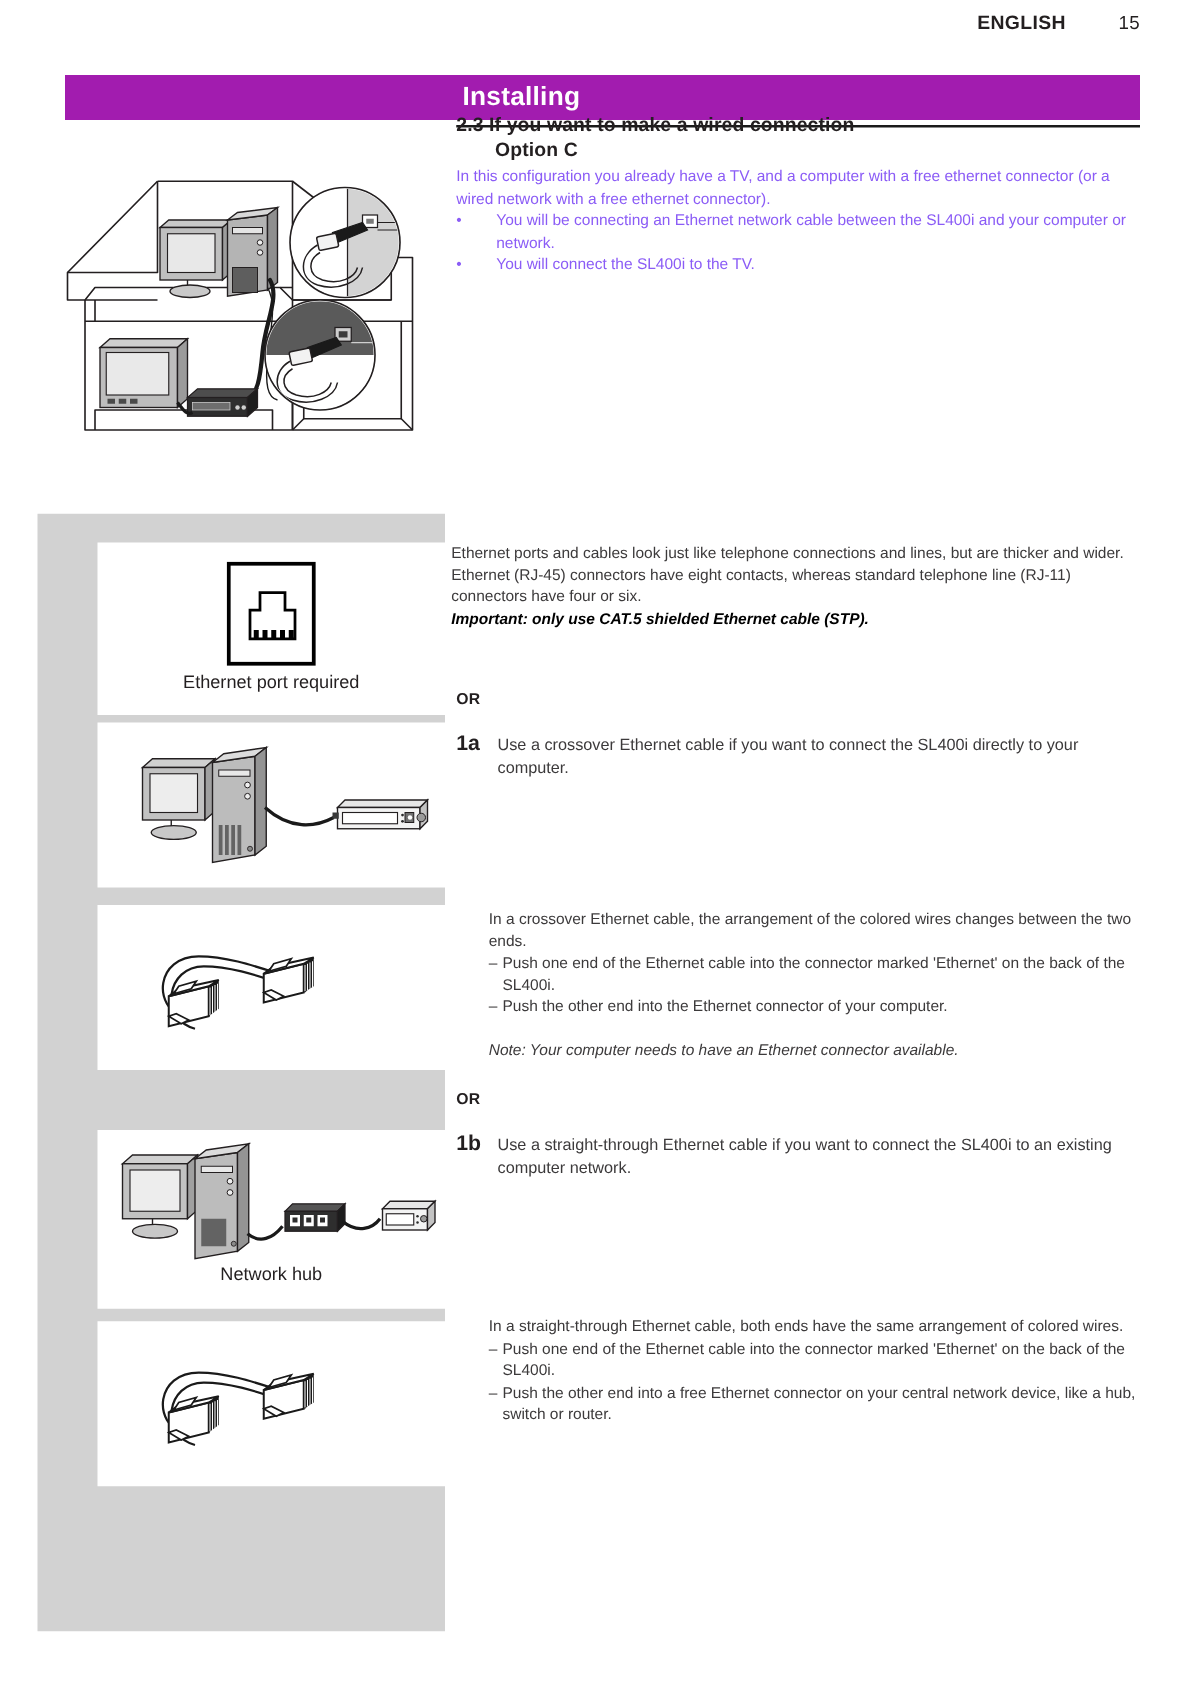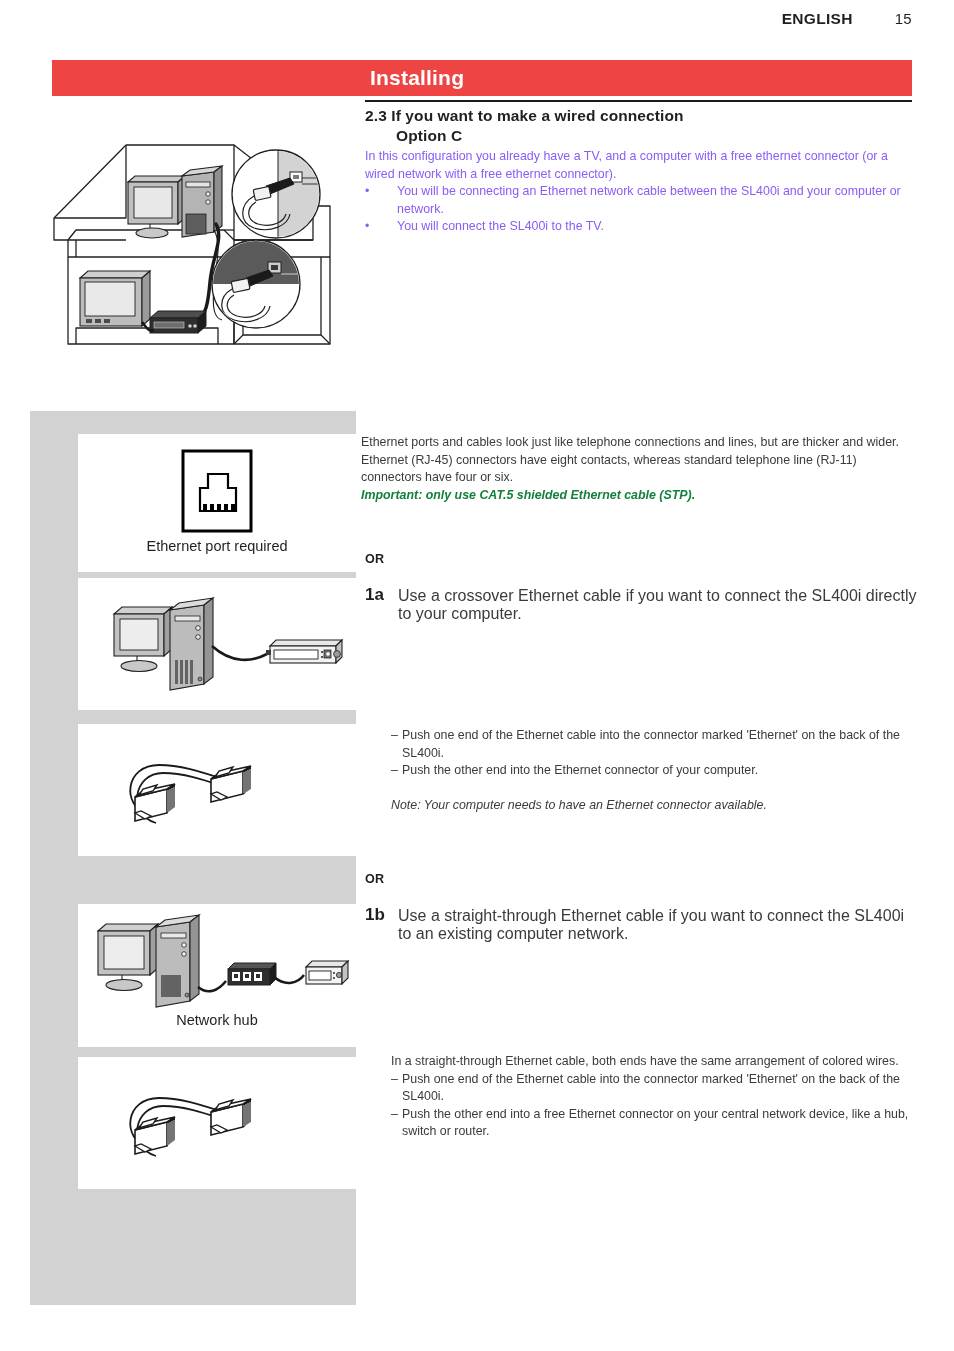--- a/index.html
+++ b/index.html
@@ -30,21 +30,21 @@
   .page-header .lang { margin-right: 42px; }
   .page-header .pagenum { font-weight: normal; font-size: 15px; }
 
   
   .title-bar {
     position: absolute;
     left: 52px;
     top: 60px;
     width: 860px;
     height: 36px;
-    background: #ef4444;
+    background: #a21caf;
   }
   .title-bar .title-text {
     position: absolute;
     left: 318px;
     top: 6px;
     color: #ffffff;
     font-size: 21px;
     font-weight: bold;
     letter-spacing: .2px;
   }
@@ -54,21 +54,21 @@
     top: 100px;
     width: 547px;
     height: 2px;
     background: #1a1a1a;
   }
 
   
   .col-right {
     position: absolute;
     left: 365px;
-    top: 106px;
+    top: 91px;
     width: 552px;
   }
   .sec-heading {
     font-size: 15.5px;
     font-weight: bold;
     line-height: 20px;
     margin: 0 0 2px 0;
     letter-spacing: .1px;
   }
   .sec-heading .sub { display: block; padding-left: 31px; }
@@ -85,34 +85,34 @@
   }
   .bullet-row .dot {
     width: 32px;
     flex: 0 0 32px;
     text-align: left;
   }
   .bullet-row .btext { flex: 1; }
 
   .txt-block { position: absolute; width: 552px; font-size: 12.4px; line-height: 17.6px; color: #3c3a3b; }
   .txt-block p { margin: 0; }
-  .bold-italic { font-weight: bold; font-style: italic; color: #15803d; }
+  .bold-italic { font-weight: bold; font-style: italic; color: #000000; }
   .or-label { font-size: 12.6px; font-weight: bold; color: #231f20; letter-spacing: .3px; }
 
   .step { position: absolute; width: 552px; display: flex; }
   .step .num {
     flex: 0 0 33px;
     font-size: 17px;
     font-weight: bold;
     color: #231f20;
     line-height: 19px;
   }
   .step .stext {
     flex: 1;
-    font-size: 16px;
+    font-size: 13px;
     line-height: 17.6px;
     color: #3c3a3b;
     padding-top: 2px;
   }
 
   .dash-row { display: flex; }
   .dash-row .dash { flex: 0 0 11px; }
   .dash-row .dtext { flex: 1; }
   .note { font-style: italic; }
 
@@ -293,20 +293,21 @@
 </div>
 
 <div class="txt-block or-label" style="left:365px; top:551px;">OR</div>
 
 <div class="step" style="left:365px; top:585px;">
   <span class="num">1a</span>
   <span class="stext">Use a crossover Ethernet cable if you want to connect the SL400i directly to your computer.</span>
 </div>
 
 <div class="txt-block" style="left:391px; top:727px; width:526px;">
+  <p>In a crossover Ethernet cable, the arrangement of the colored wires changes between the two ends.</p>
   <div class="dash-row">
     <span class="dash">–</span>
     <span class="dtext">Push one end of the Ethernet cable into the connector marked 'Ethernet' on the back of the SL400i.</span>
   </div>
   <div class="dash-row">
     <span class="dash">–</span>
     <span class="dtext">Push the other end into the Ethernet connector of your computer.</span>
   </div>
   <p style="height:17px;"></p>
   <p class="note">Note: Your computer needs to have an Ethernet connector available.</p>

